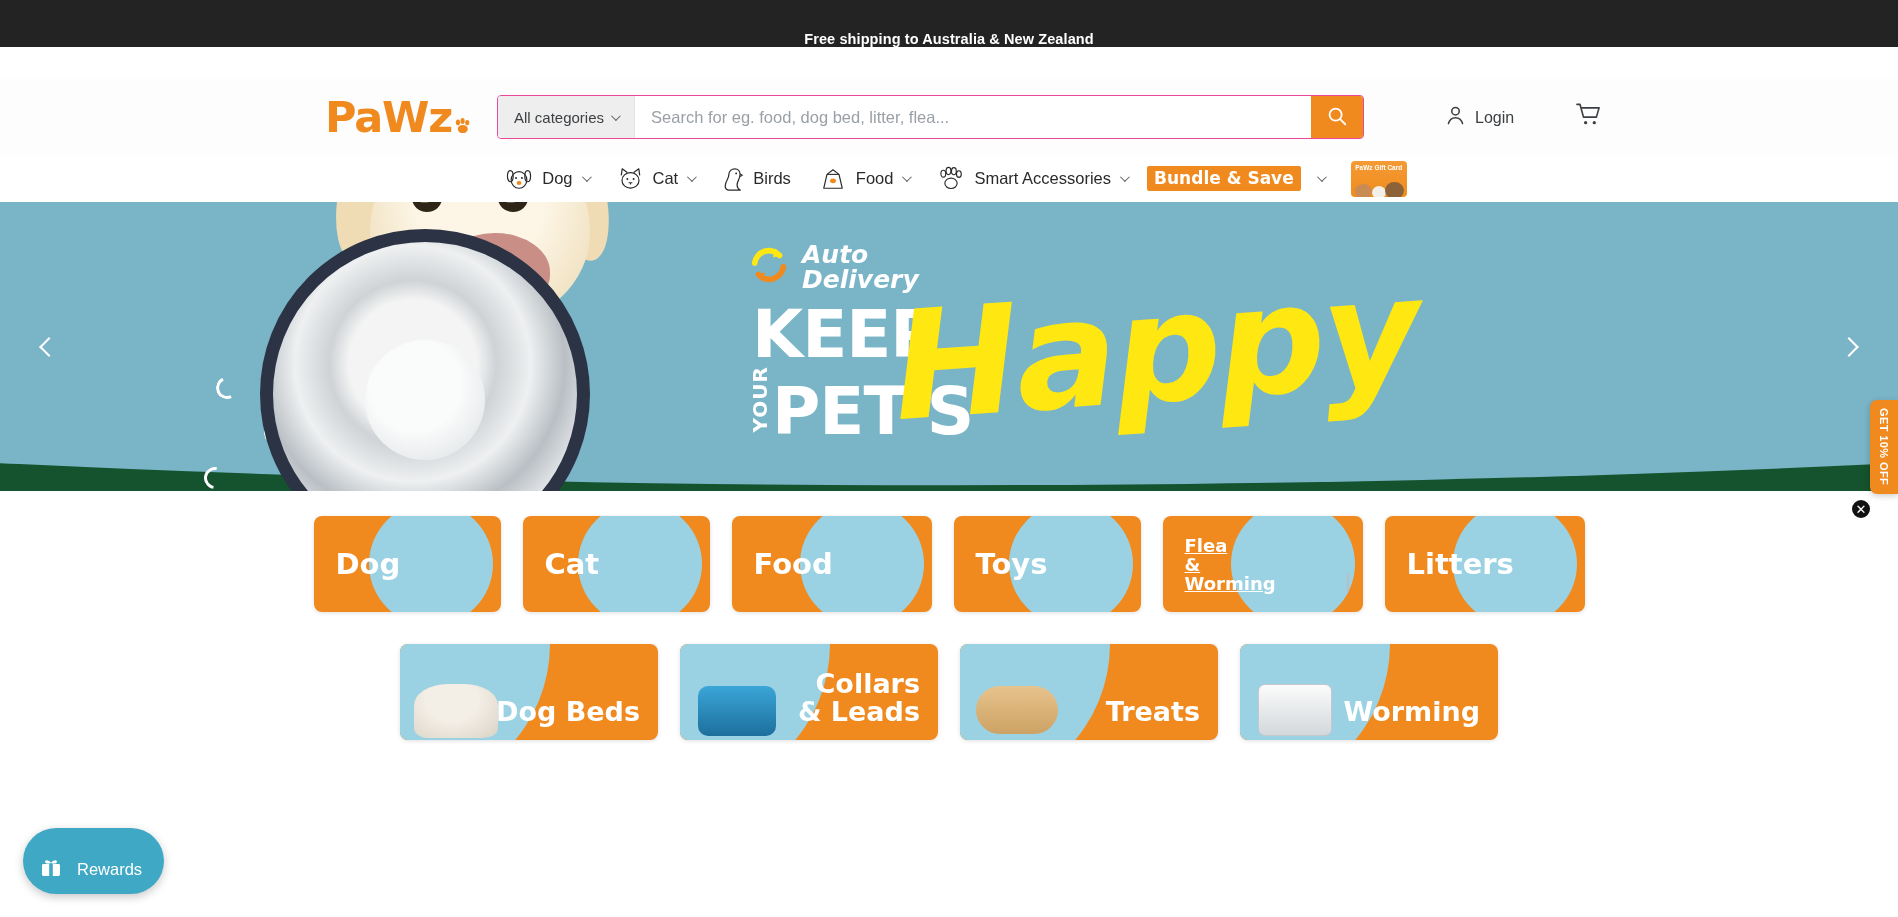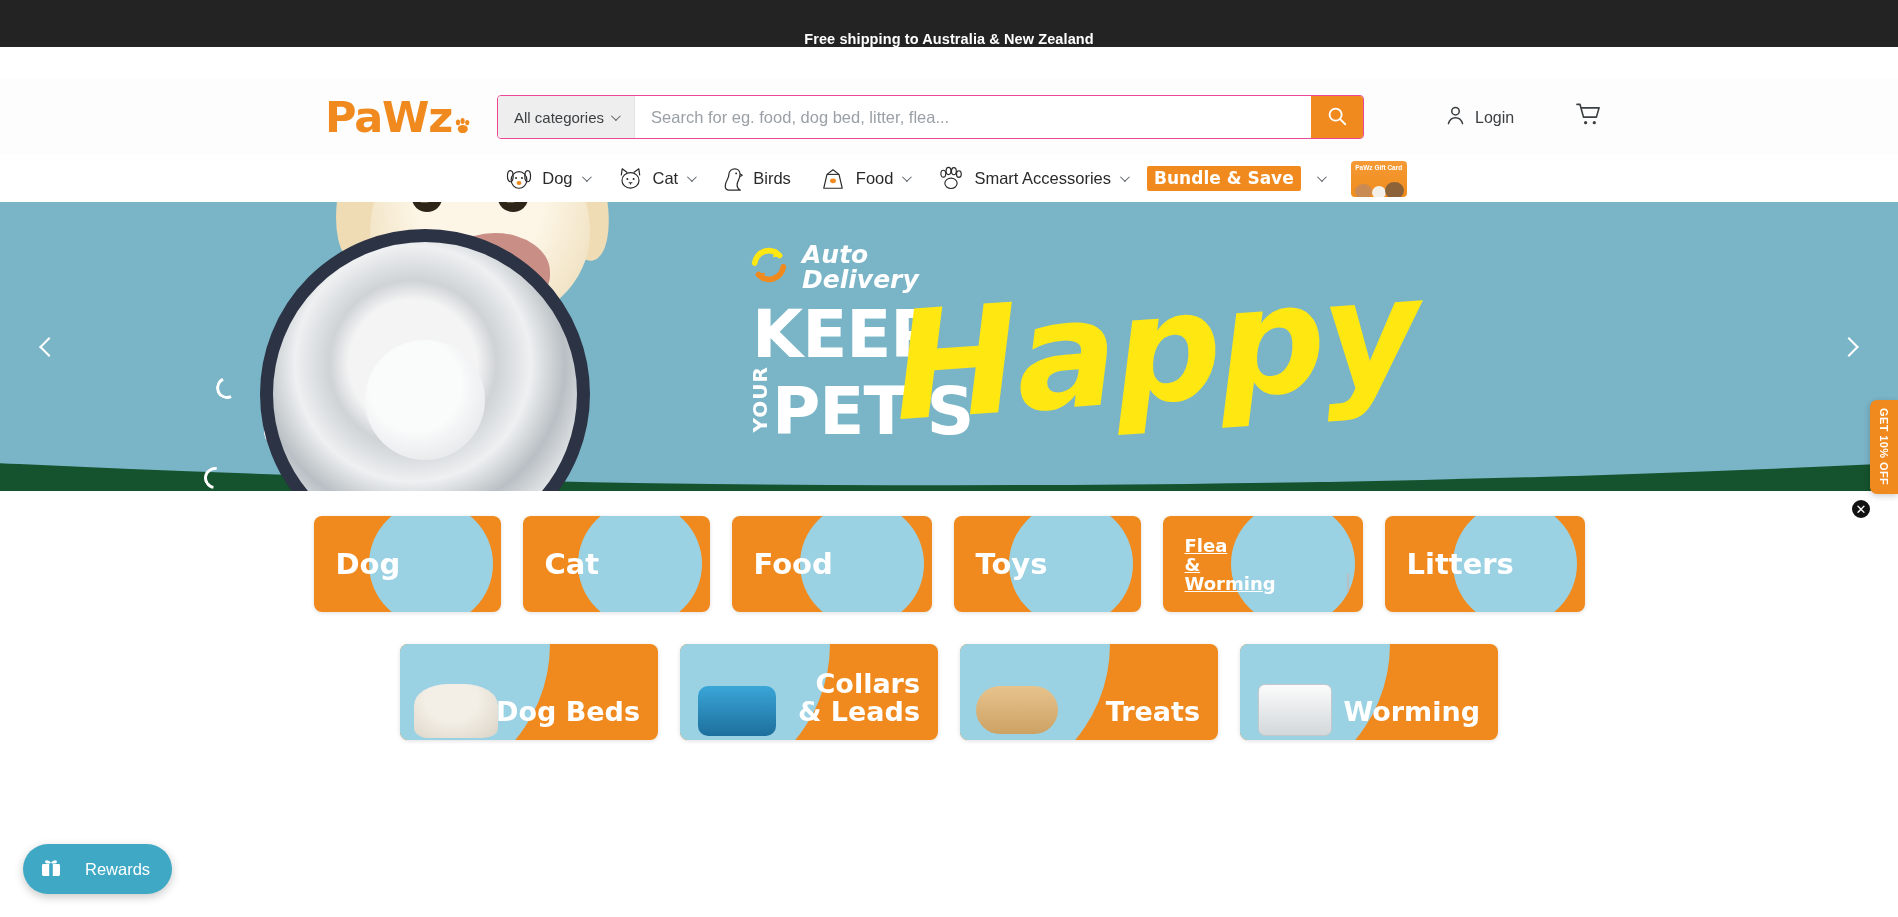--- a/index.html
+++ b/index.html
@@ -213,22 +213,22 @@
   .p-cat { width:96px; height:60px; background: linear-gradient(160deg,#7a6a5a,#433a33 60%,#2c2622); border-radius: 40% 40% 45% 45%; }
   .p-bowl { width:78px; height:60px; background: radial-gradient(ellipse at 50% 22%, #b4793c 0 46%, #9b9ea2 48%, #e4e6e8 70%, #8d9399 100%); border-radius: 45% 45% 50% 50%; }
   .p-toy { width:38px; height:80px; background: linear-gradient(#2c9fd4,#1c6f9b); border-radius: 46% 46% 40% 40%; }
   .p-flea { width:82px; height:52px; background: linear-gradient(#f2f4f5,#c9ced2); border-radius:5px; border:1px solid #b9bec2; }
   .p-litter { width:84px; height:84px; border-radius:50%; background: radial-gradient(circle at 40% 32%, #ffffff 0 55%, #d8dde0 100%); }
 
   
   .rewards {
     position: fixed; left: 23px; bottom: 23px; z-index: 60;
     background:#3fa8c4; color:#fff; border-radius: 999px;
-    display:flex; align-items:center; gap: 23px;
-    padding: 12px 22px 12px 17px; cursor:pointer;
+    display:flex; align-items:center; gap: 15px;
+    padding: 28px 22px 12px 17px; cursor:pointer;
     box-shadow: 0 3px 10px rgba(0,0,0,.22); font-size: 16.5px;
   }
 </style>
 </head>
 <body>
 
 <div class="announce">
   <span>Free shipping to Australia &amp; New Zealand</span>
 </div>
 

